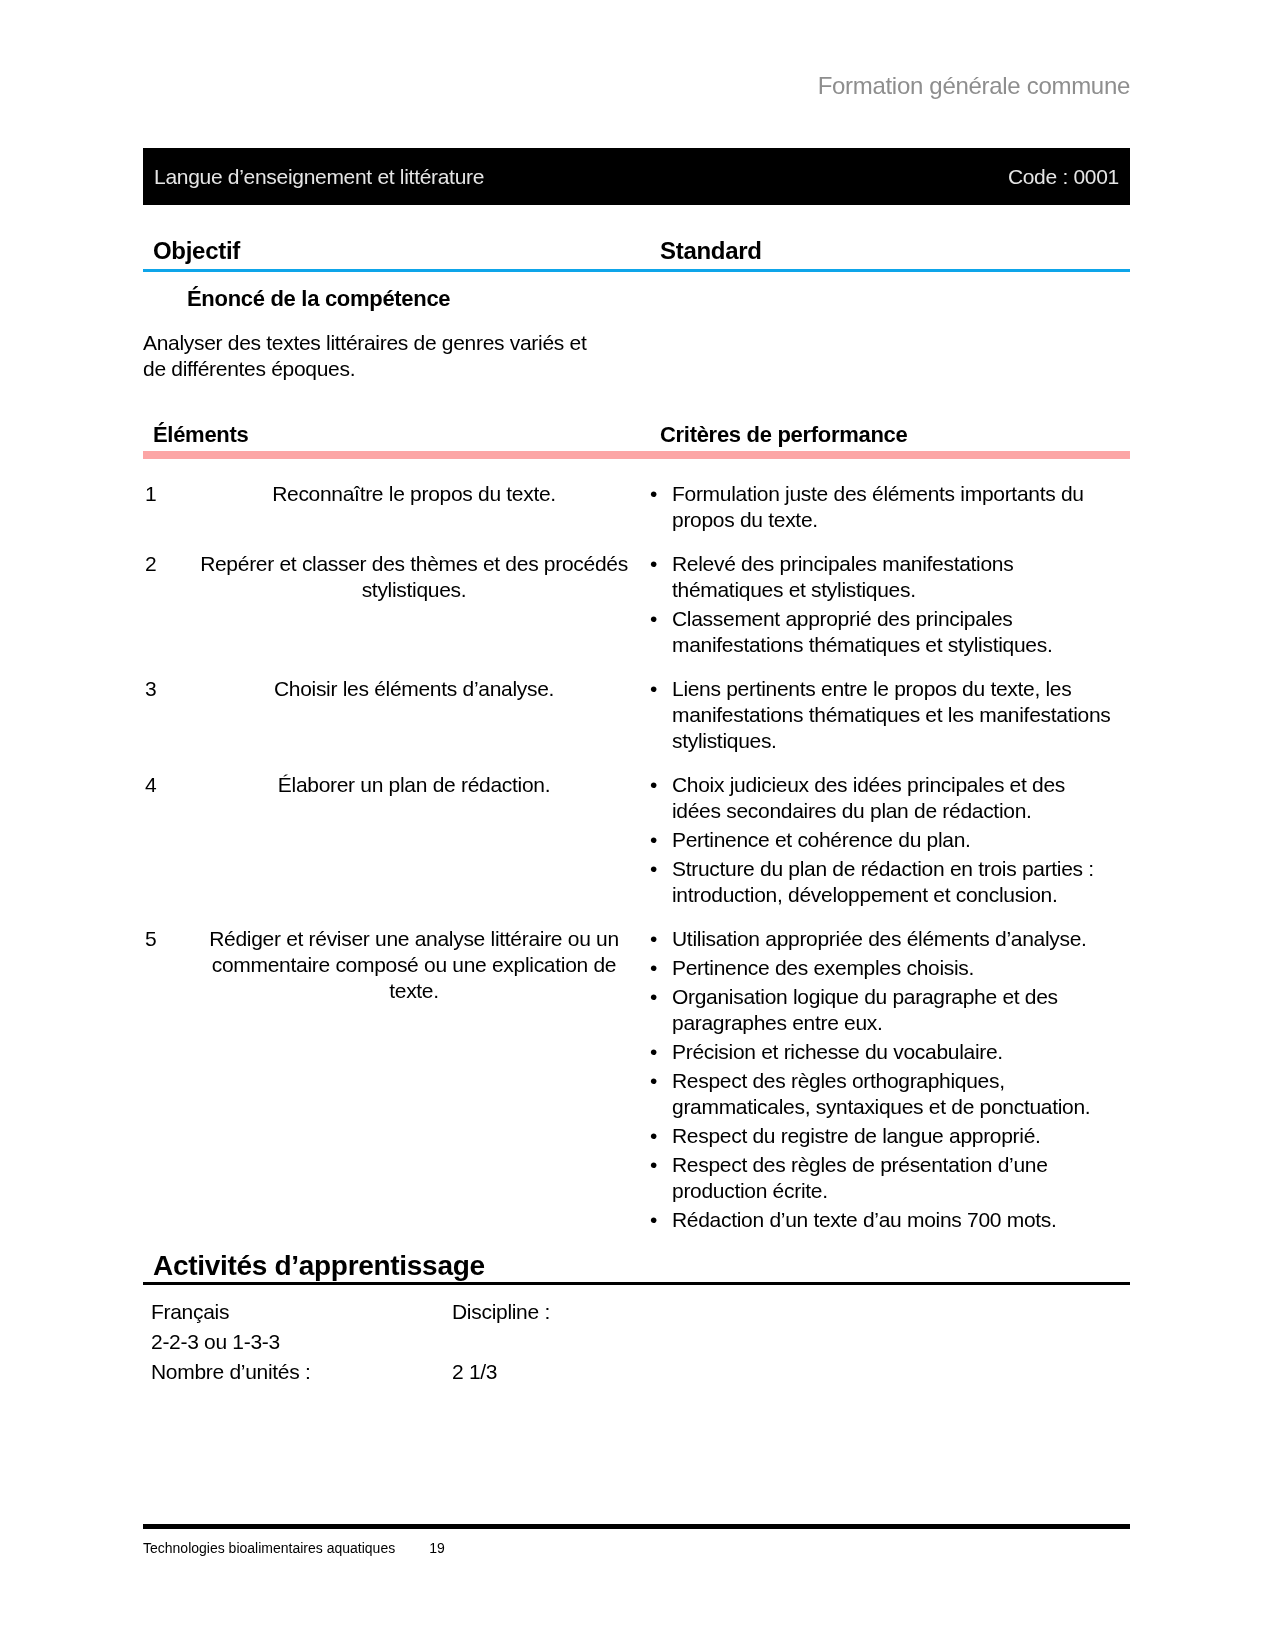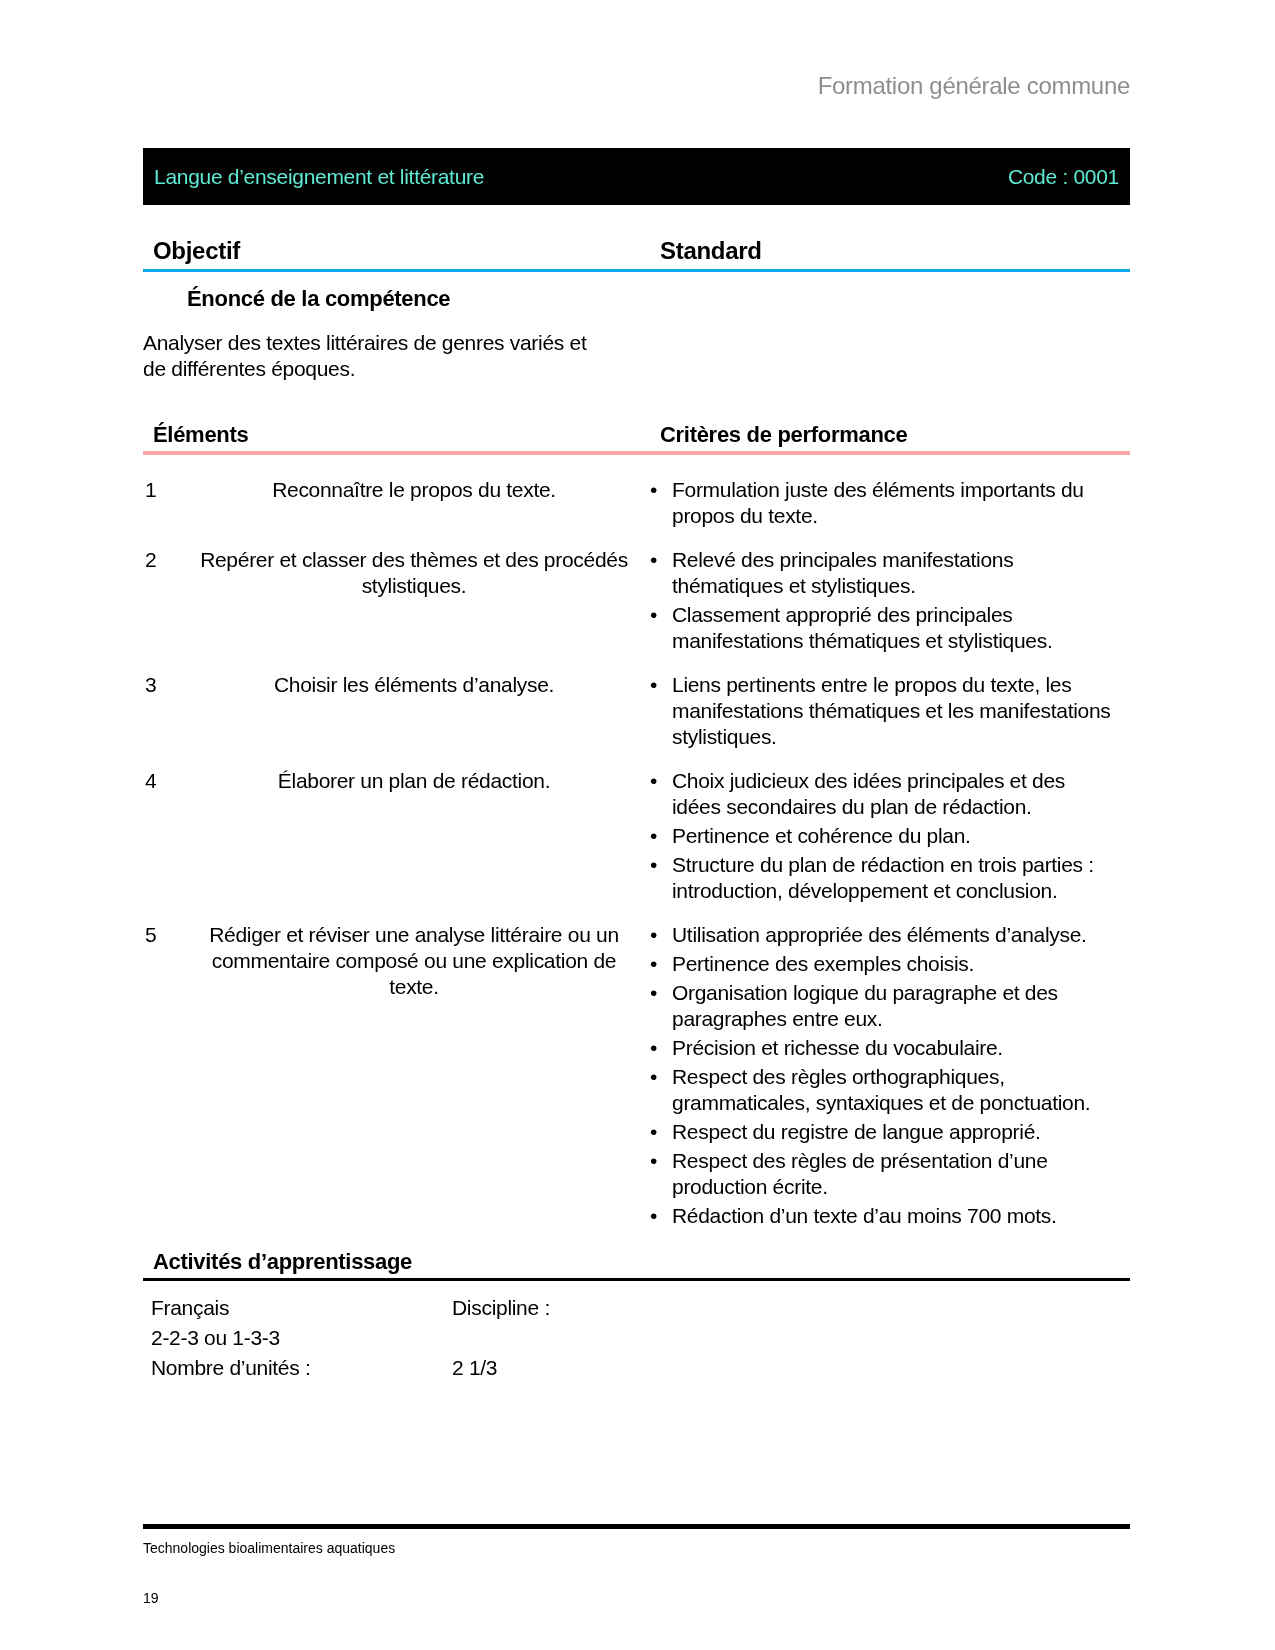--- a/index.html
+++ b/index.html
@@ -19,21 +19,21 @@
     padding-top:72px;
     text-align:right;
     font-size:24px;
     color:#8e8e8e;
     line-height:28px;
   }
 
   .title-bar {
     margin-top:48px;
     background:#000000;
-    color:#5eead4;
+    color:#e5e5e5;
     height:57px;
     display:flex;
     justify-content:space-between;
     align-items:center;
     padding:0 11px;
     box-sizing:border-box;
     font-size:21px;
   }
 
   .col-headers {
@@ -61,21 +61,21 @@
     white-space:pre-line;
     width:520px;
   }
 
   .elements-header {
     margin-top:40px;
     display:grid;
     grid-template-columns:507px 1fr;
     font-weight:bold;
     font-size:22px;
-    border-bottom:4px solid #fca5a5;
+    border-bottom:8px solid #fca5a5;
     padding-bottom:4px;
     line-height:25px;
   }
   .elements-header span { padding-left:10px; }
 
   .rows {
     padding-top:22px;
     display:flex;
     flex-direction:column;
     gap:18px;
@@ -88,21 +88,21 @@
   .row-number { padding-left:2px; }
   .row-element { white-space:pre-line;text-align:center; }
   .criteria { display:flex; flex-direction:column; gap:3px; }
   .bullet { display:flex; }
   .bullet-marker { width:22px; flex:none; }
   .bullet-text { white-space:pre-line; }
 
   .activities { margin-top:20px; }
   .activities-heading {
     font-weight:bold;
-    font-size:22px;
+    font-size:28px;
     border-bottom:3px solid #000;
     padding:0 0 4px 10px;
     line-height:25px;
   }
   .fields { margin-top:12px; padding-left:8px; line-height:30px; }
   .field { display:grid; grid-template-columns:301px 1fr; }
 
   .footer {
     position:absolute;
     left:143px;
@@ -111,21 +111,20 @@
   }
   .footer-rule { height:5px; background:#000; }
   .footer-line {
     margin-top:11px;
     display:flex;
     justify-content:flex-start;
     gap:34px;
     padding-right:7px;
     font-size:14px;
     letter-spacing:0;
-    flex-direction:column;
   }
 </style>
 </head>
 <body>
 
 <div class="page">
   <div class="content">
 
     <div class="header-label">Formation générale commune</div>
 

